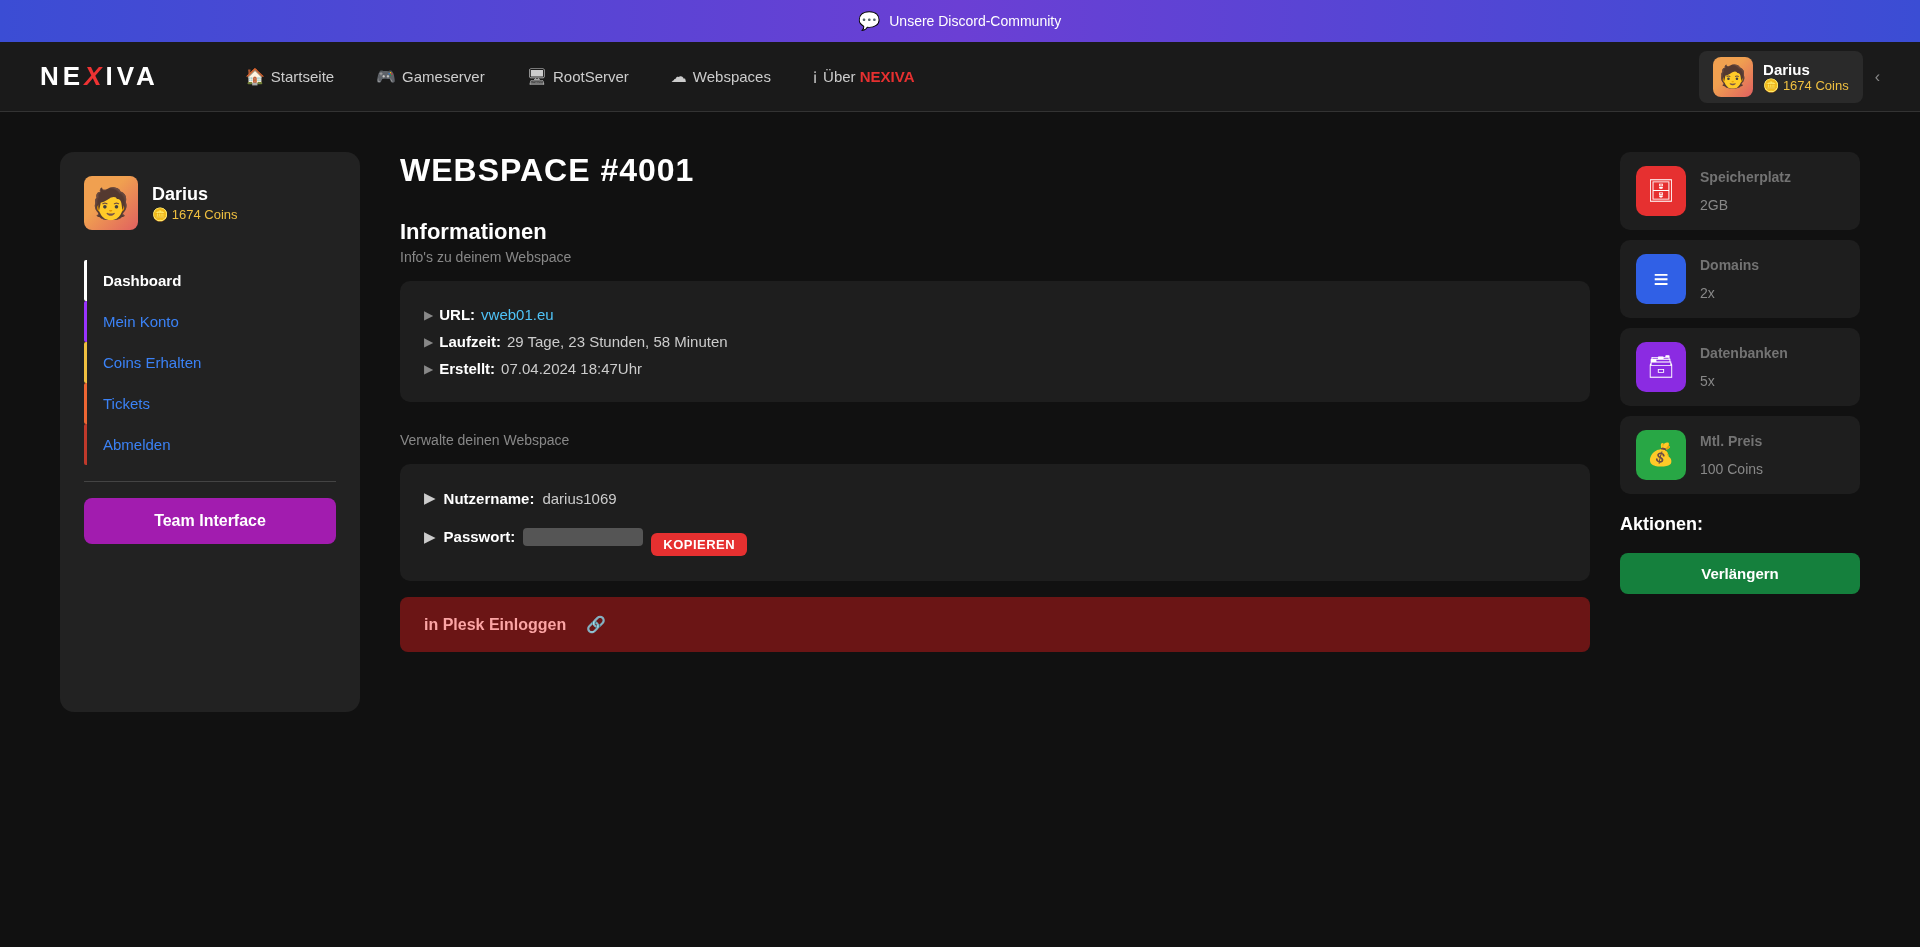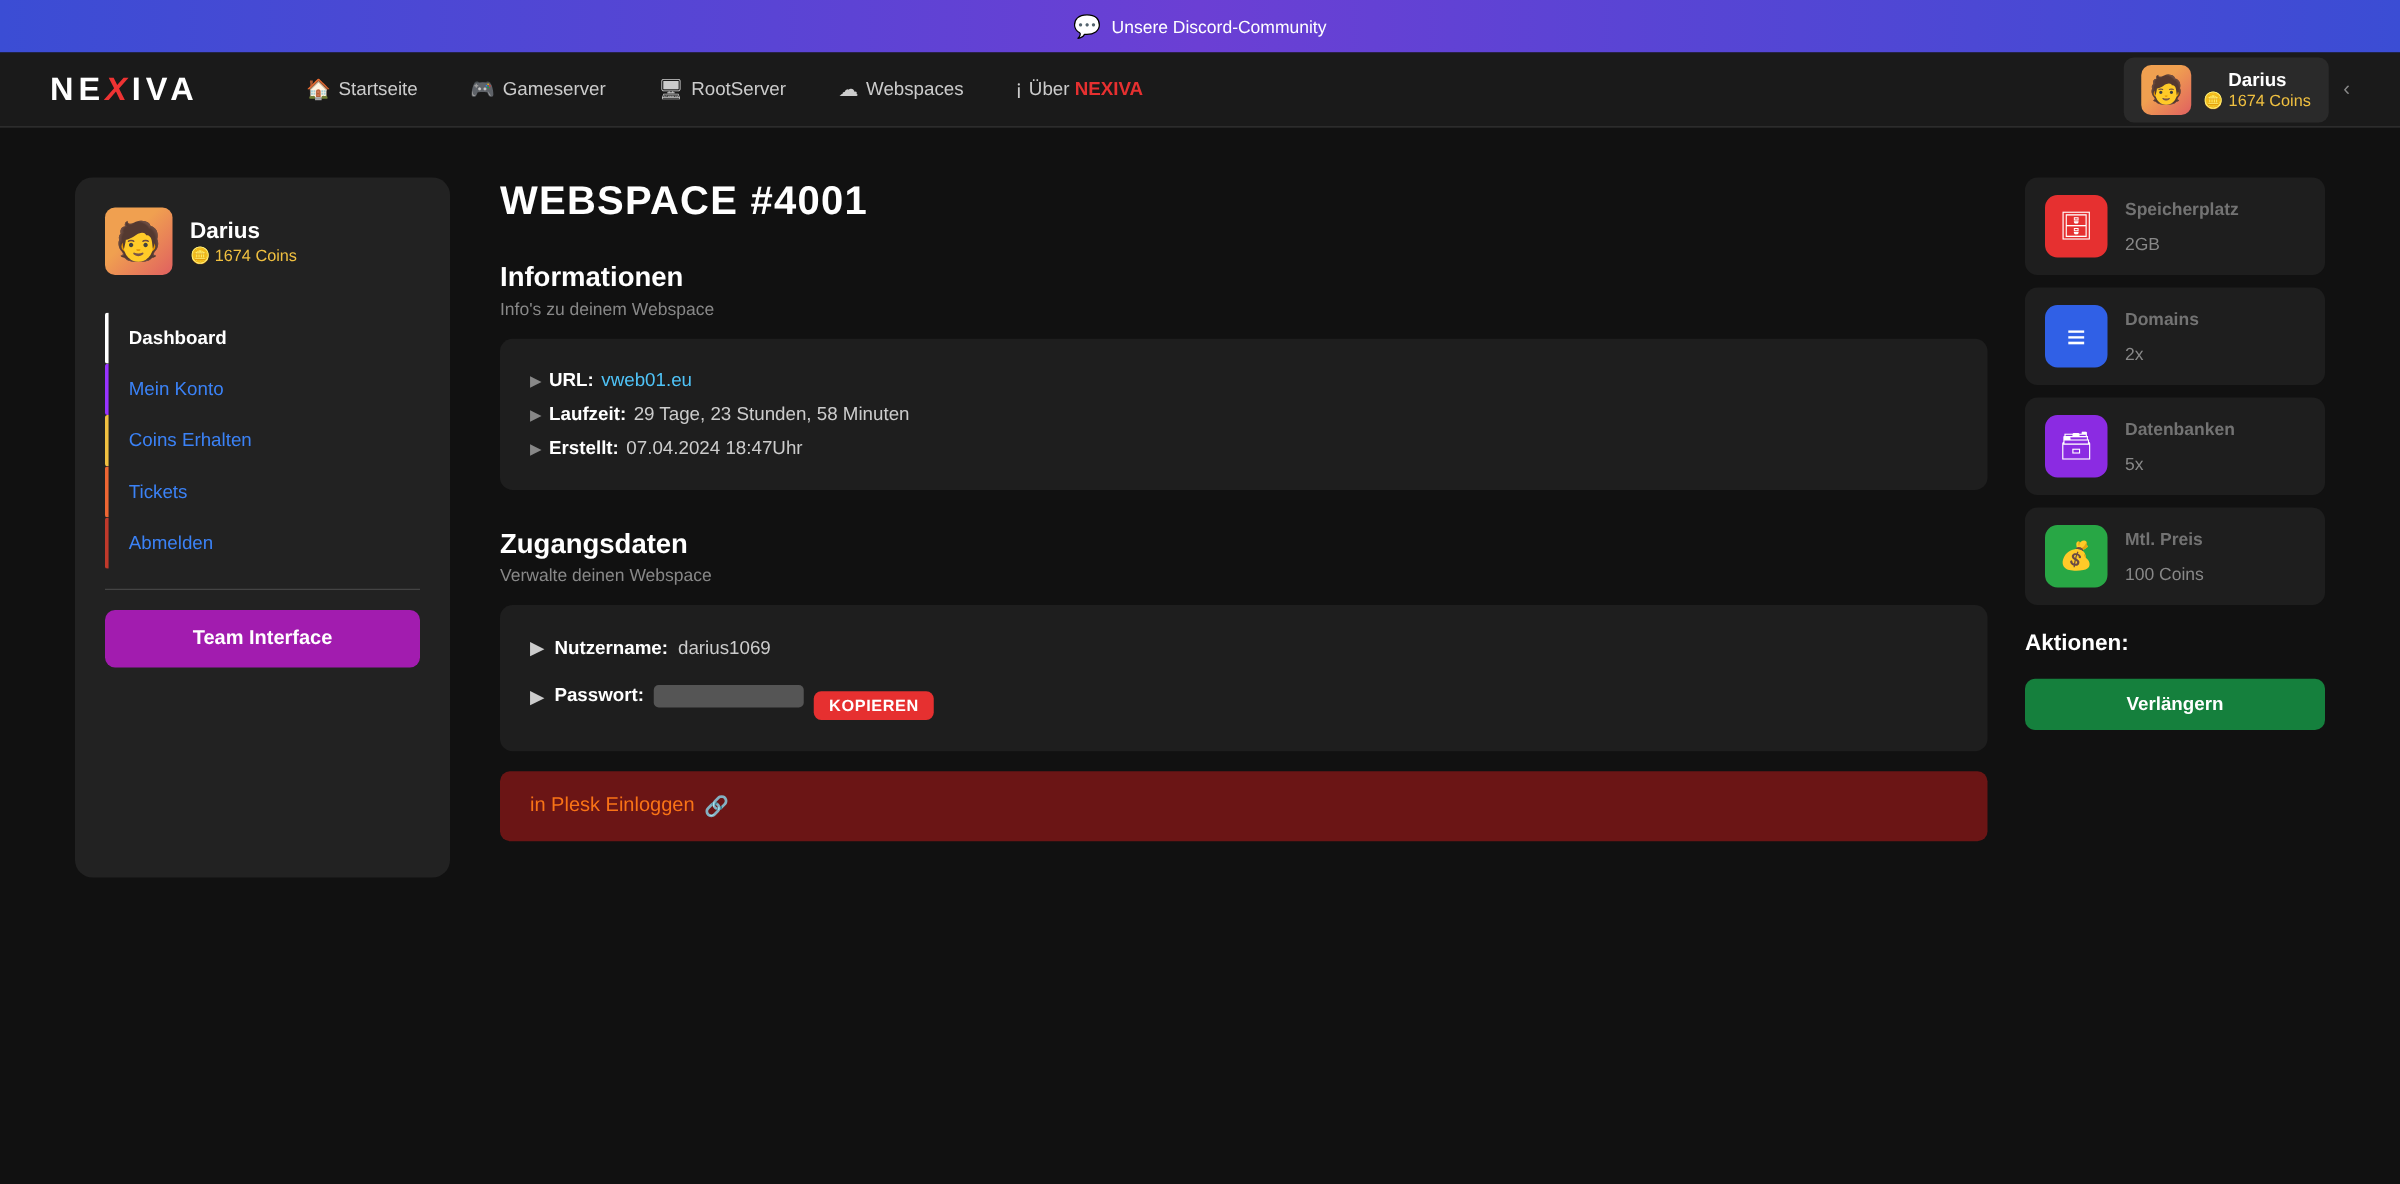--- a/index.html
+++ b/index.html
@@ -25,25 +25,24 @@
     }
     .discord-icon {
       font-size: 18px;
     }
 
     
     .navbar {
       background: #1a1a1a;
       display: flex;
       align-items: center;
-      height: 60px;
+      height: 70px;
       padding: 0 40px;
       gap: 30px;
       border-bottom: 1px solid #333;
-      text-align: center;
     }
     .logo {
       font-size: 26px;
       font-weight: 900;
       letter-spacing: 4px;
       color: #fff;
       margin-right: 40px;
       white-space: nowrap;
     }
     .logo-x {
@@ -259,28 +258,28 @@
       font-size: 13px;
       font-weight: 700;
       cursor: pointer;
       letter-spacing: 0.5px;
       margin-top: 16px;
     }
 
     .plesk-btn {
       display: flex;
       align-items: center;
-      gap: 8px;
+      gap: 20px;
       background: #6b1515;
       border: none;
       border-radius: 8px;
       padding: 18px 24px;
-      color: #f97316;
+      color: #fca5a5;
       font-size: 16px;
-      font-weight: 400;
+      font-weight: 700;
       cursor: pointer;
       width: 100%;
       margin-top: 10px;
       transition: background 0.2s;
     }
 
     
     .stats-sidebar {
       width: 240px;
       flex-shrink: 0;
@@ -431,21 +430,20 @@
           </div>
           <div class="info-row">
             <span class="triangle">▶</span>
             <span class="label">Erstellt:</span>
             <span>07.04.2024 18:47Uhr</span>
           </div>
         </div>
       </div>
 
       <div>
-        <div class="section-title">Zugangsdaten</div>
         <div class="section-subtitle">Verwalte deinen Webspace</div>
         <div class="zugangsdaten-box">
           <div class="cred-row">
             <span class="triangle">▶</span>
             <span class="label">Nutzername:</span>
             <span>darius1069</span>
           </div>
           <div class="cred-row">
             <span class="triangle">▶</span>
             <span class="label">Passwort:</span>

